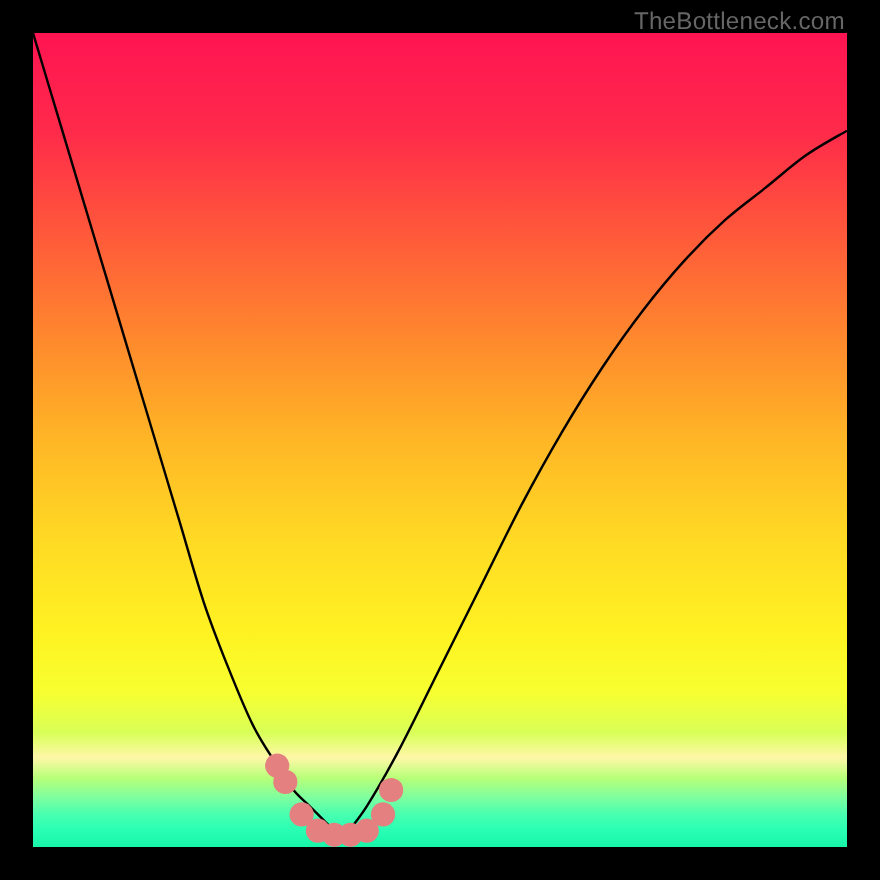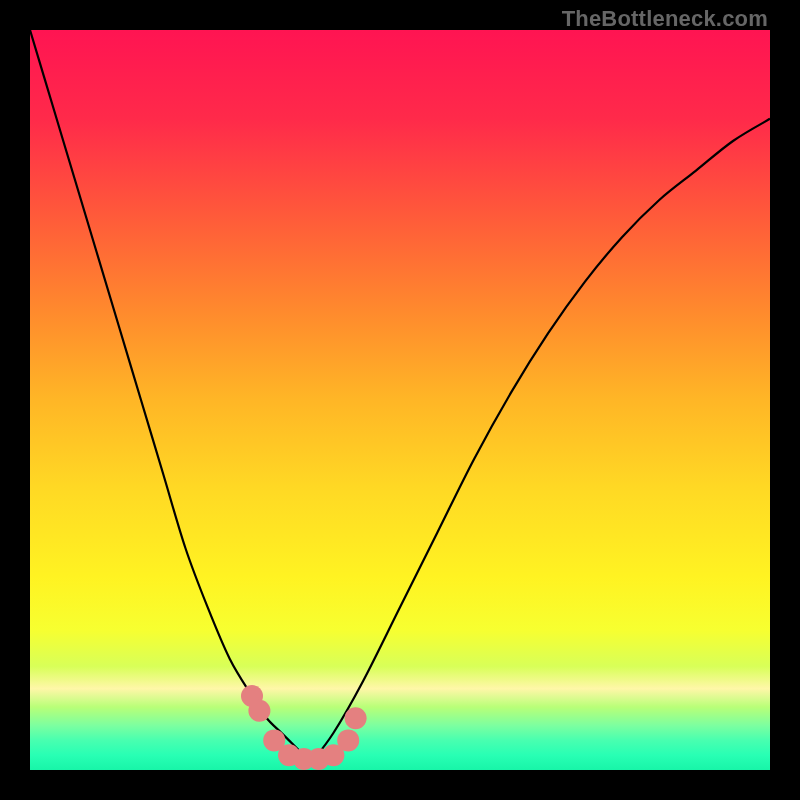--- a/index.html
+++ b/index.html
@@ -50,21 +50,21 @@
       #28ffb4 98%,
       #18f5a8 100%
     );
   }
   .watermark {
     position: absolute;
     right: 32px;
     top: 6px;
     color: #666;
     font-size: 22px;
-    font-weight: 700;
+    font-weight: 400;
     letter-spacing: 0.2px;
   }
   svg.curves {
     position: absolute;
     left: 0;
     top: 0;
     width: 100%;
     height: 100%;
   }
 </style>

